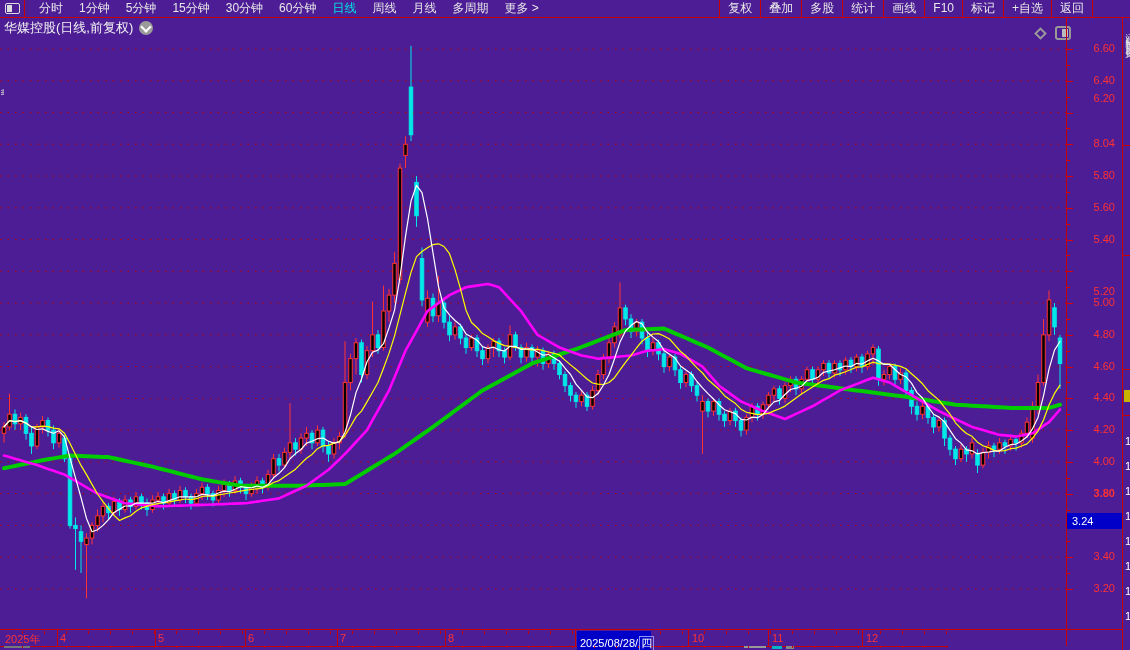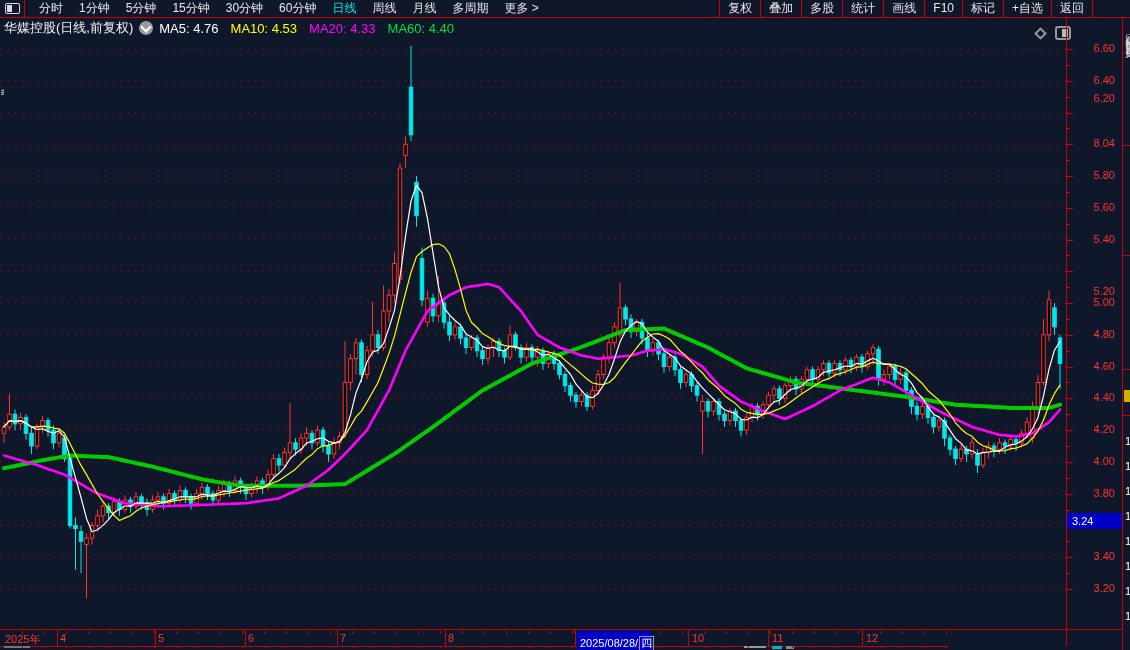--- a/index.html
+++ b/index.html
@@ -1,18 +1,18 @@
 <!DOCTYPE html>
 <html><head>
 <meta charset="utf-8">
 <style>
   * { margin:0; padding:0; box-sizing:border-box; }
   html,body { width:1130px; height:650px; background:#000; overflow:hidden;
     font-family:"Liberation Sans","DejaVu Sans",sans-serif; }
-  .screen { position:relative; width:1130px; height:650px; background:#0f172a; }
+  .screen { position:relative; width:1130px; height:650px; background:#4c1d95; }
 
   
   .topbar { position:absolute; left:0; top:0; width:1130px; height:18px;
     border-bottom:1px solid #c80000; display:flex; align-items:center; }
   .tb-iconcell { width:25px; height:17px; border-right:1px solid #c80000;
     display:flex; align-items:center; justify-content:center; }
   .panelglyph { width:15px; height:11px; border:1px solid #ddd; border-radius:2px; position:relative; }
   .panelglyph .fill { position:absolute; top:1px; bottom:1px; width:5px; background:#ddd; }
   .panelglyph .fill.left { left:1px; }
   .tabs { display:flex; align-items:center; margin-left:6px; }
@@ -115,21 +115,20 @@
         <span class="tb-btn">F10</span>
         <span class="tb-btn">标记</span>
         <span class="tb-btn">+自选</span>
         <span class="tb-btn">返回</span>
       </div>
   </div>
 
   <div class="titlerow">
     <span class="stockname">华媒控股(日线,前复权)</span>
     <span class="chev"></span>
-    <span id="ma-legend"><span class="ma-label" style="color: rgb(255, 255, 255);">MA5: 4.76</span><span class="ma-label" style="color: rgb(255, 255, 0);">MA10: 4.53</span><span class="ma-label" style="color: rgb(255, 0, 255);">MA20: 4.33</span><span class="ma-label" style="color: rgb(0, 221, 68);">MA60: 4.40</span></span>
   </div>
   <div class="tr-icons">
     <span class="diamond"></span>
     <span class="panelicon">
         <span class="fill"></span>
       </span>
   </div>
 
   <svg id="plot-svg" width="1066" height="592" viewBox="0 0 1066 592">
       <g>
@@ -554,21 +553,21 @@
       <div class="ylabel" style="top: 152.04px;">5.80</div>
       <div class="ylabel" style="top: 183.8px;">5.60</div>
       <div class="ylabel" style="top: 215.56px;">5.40</div>
       <div class="ylabel" style="top: 247.32px; margin-top: 21px;">5.20</div>
       <div class="ylabel" style="top: 279.08px;">5.00</div>
       <div class="ylabel" style="top: 310.84px;">4.80</div>
       <div class="ylabel" style="top: 342.6px;">4.60</div>
       <div class="ylabel" style="top: 374.36px;">4.40</div>
       <div class="ylabel" style="top: 406.12px;">4.20</div>
       <div class="ylabel" style="top: 437.88px;">4.00</div>
-      <div class="ylabel" style="top: 469.64px;">3.80</div>
+      <div class="ylabel" style="top: 469.64px; font-weight: bold;">3.80</div>
       <div class="ylabel" style="top: 501.4px;">3.60</div>
       <div class="ylabel" style="top: 533.16px;">3.40</div>
       <div class="ylabel" style="top: 564.92px;">3.20</div>
       <div class="ytick" style="top: 571.92px; width: 6px;"></div>
       <div class="ytick" style="top: 556.04px; width: 3px;"></div>
       <div class="ytick" style="top: 540.16px; width: 6px;"></div>
       <div class="ytick" style="top: 524.28px; width: 3px;"></div>
       <div class="ytick" style="top: 508.4px; width: 6px;"></div>
       <div class="ytick" style="top: 492.52px; width: 3px;"></div>
       <div class="ytick" style="top: 476.64px; width: 6px;"></div>

